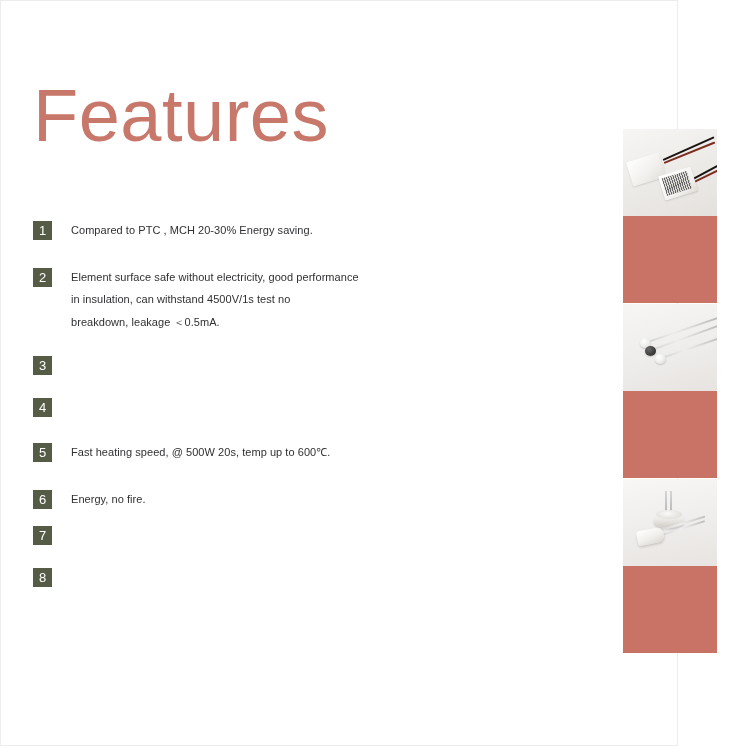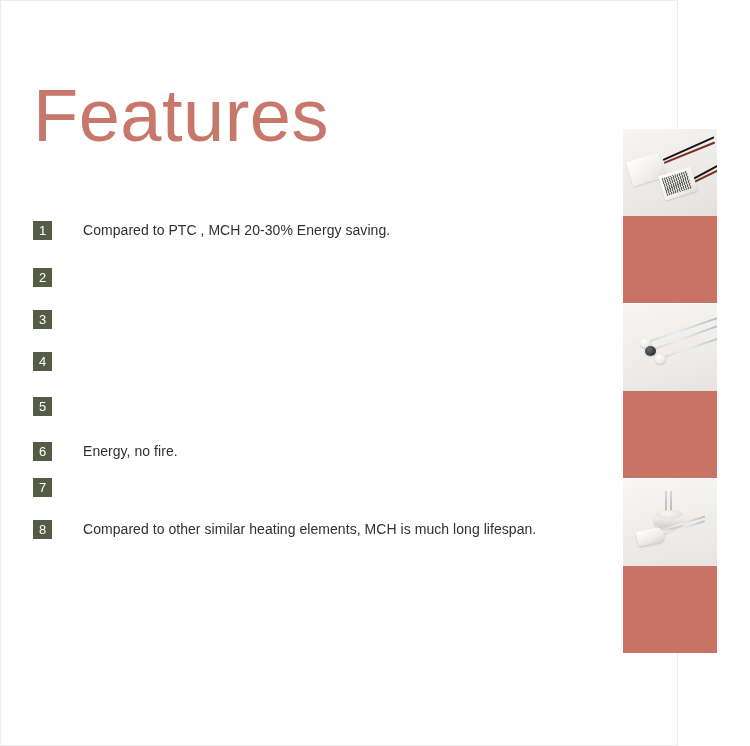--- a/index.html
+++ b/index.html
@@ -62,22 +62,22 @@
     color: #ffffff;
     font-size: 13px;
     line-height: 19px;
     text-align: center;
     font-weight: 400;
     margin-top: 2px;
     box-sizing: border-box;
   }
 
   .feature-text {
-    margin-left: 31px;
-    font-size: 14px;
+    margin-left: 19px;
+    font-size: 11px;
     line-height: 22.5px;
     color: #2f3033;
     letter-spacing: 0.05px;
     white-space: pre-line;
   }
 
   
   .feature-item.gap-lg { margin-bottom: 24px; }
   .feature-item.gap-md { margin-bottom: 21px; }
   .feature-item.gap-sm { margin-bottom: 14px; }
@@ -243,46 +243,49 @@
 
   <div id="feature-list">
 
     <div class="feature-item gap-lg">
       <div class="feature-badge">1</div>
       <div class="feature-text">Compared to PTC , MCH 20-30% Energy saving.</div>
     </div>
 
     <div class="feature-item gap-md">
       <div class="feature-badge">2</div>
+      <div class="feature-text">Element surface safe without electricity, good performance
+in insulation, can withstand 4500V/1s test no
+breakdown, leakage ＜0.5mA.</div>
     </div>
 
     <div class="feature-item gap-md">
       <div class="feature-badge">3</div>
     </div>
 
     <div class="feature-item gap-lg">
       <div class="feature-badge">4</div>
     </div>
 
     <div class="feature-item gap-lg">
       <div class="feature-badge">5</div>
+      <div class="feature-text">Fast heating speed, @ 500W 20s, temp up to 600℃.</div>
     </div>
 
     <div class="feature-item gap-sm">
       <div class="feature-badge">6</div>
       <div class="feature-text">Energy, no fire.</div>
     </div>
 
     <div class="feature-item gap-md">
       <div class="feature-badge">7</div>
     </div>
 
     <div class="feature-item">
       <div class="feature-badge">8</div>
-      <div class="feature-text">Compared to other similar heating elements, MCH is much long lifespan.</div>
     </div>
 
   </div>
 
   <div id="image-strip">
 
     <div class="strip-cell c0">
       <div class="strip-photo">
         <div class="p1-bg"></div>
         <div class="p1-wire p1-w1"></div>

